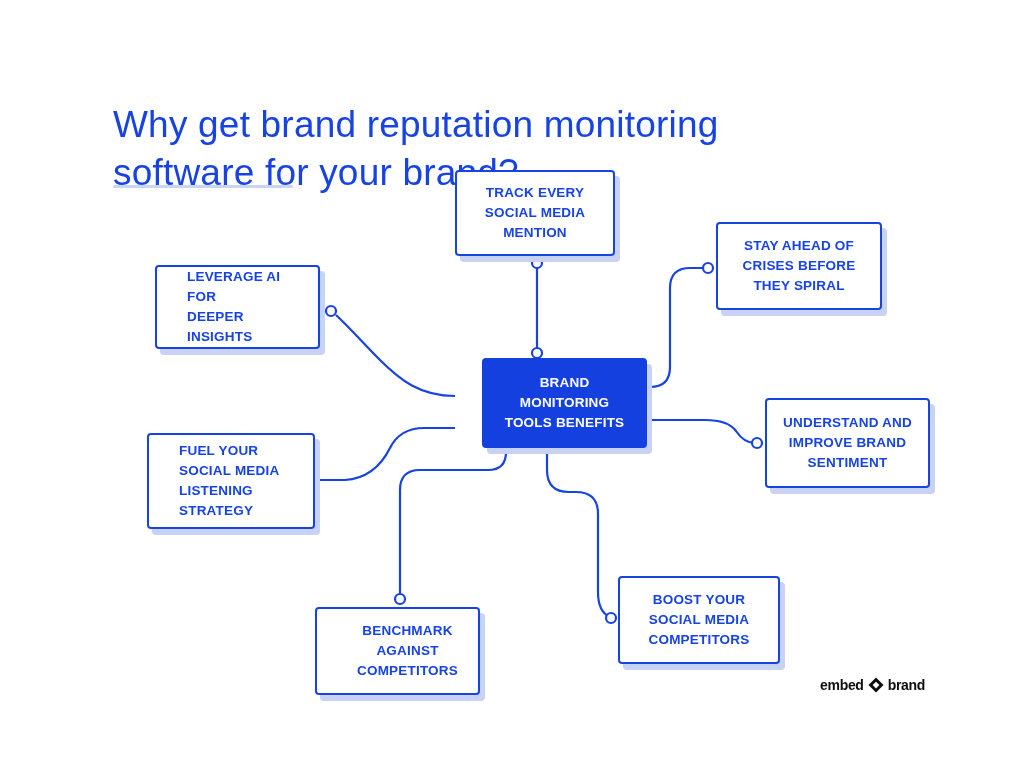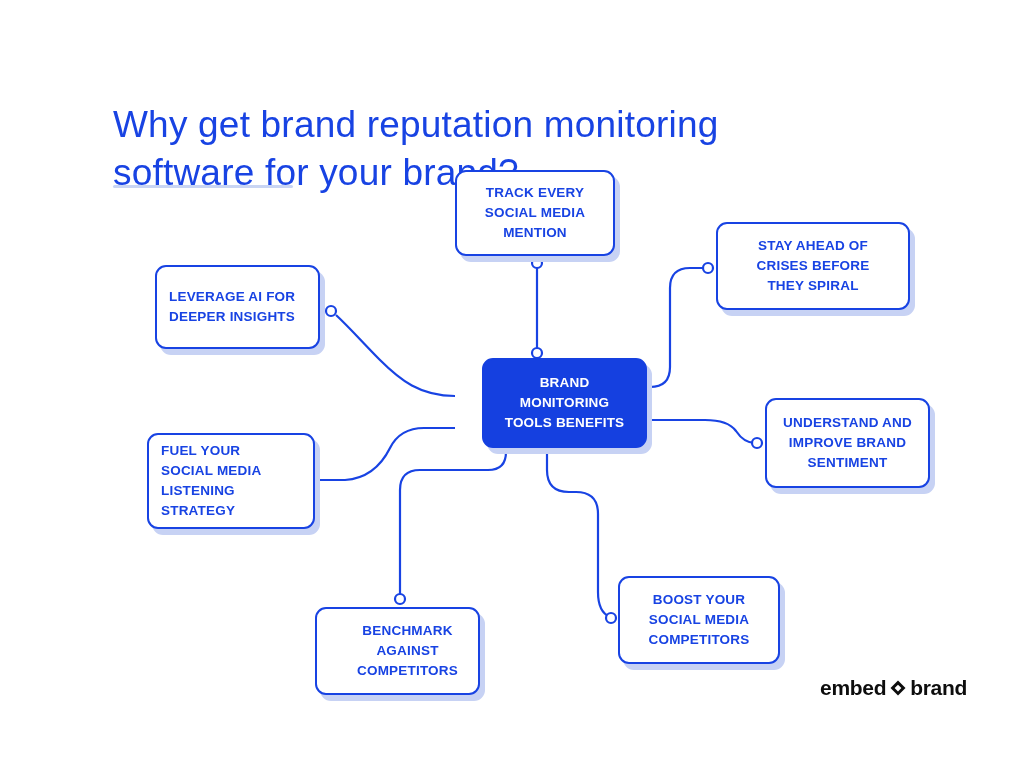--- a/index.html
+++ b/index.html
@@ -18,45 +18,45 @@
   }
   .title-underline {
     position:absolute; left:113px; top:185px;
     width:180px; height:3px; background:#C9D5F3; border-radius:2px;
   }
   svg.connectors { position:absolute; left:0; top:0; z-index:1; }
   .node {
     position:absolute; z-index:2;
     background:#ffffff;
     border:2.5px solid #1843E3;
-    border-radius:11px;
+    border-radius:4px;
     box-shadow:5px 6px 0 #C7D2F4;
     color:#1843E3;
     font-weight:bold; font-size:13.5px; line-height:1.5;
     letter-spacing:0.2px;
     display:flex; align-items:center; justify-content:center;
     text-align:center; white-space:pre-line;
     box-sizing:border-box; padding:8px 12px;
   }
-  .node.left-text { justify-content:flex-start; text-align:left; padding-left:12px; }
+  .node.left-text { justify-content:flex-start; text-align:left; padding-left:30px; }
   .node.central { background:#1540E0; border-color:#1540E0; color:#ffffff; }
 
   #node-track      { left:455px; top:170px; width:160px; height:86px; }
-  #node-stay       { left:716px; top:222px; width:194px; height:88px; }
+  #node-stay       { left:716px; top:222px; width:166px; height:88px; }
   #node-leverage   { left:155px; top:265px; width:165px; height:84px; }
   #node-central    { left:455px; top:358px; width:165px; height:90px;margin-left:27px; }
   #node-understand { left:765px; top:398px; width:165px; height:90px; }
   #node-fuel       { left:125px; top:433px; width:168px; height:96px;margin-left:22px; }
   #node-boost      { left:618px; top:576px; width:162px; height:88px; }
   #node-benchmark  { left:315px; top:607px; width:165px; height:88px;padding-left:32px; }
 
   .logo {
     position:absolute; left:820px; top:676px; z-index:2;
     display:flex; align-items:center; gap:2px;
-    font-size:21px; font-weight:bold; color:#0d0d0d;
+    font-size:14px; font-weight:bold; color:#0d0d0d;
     letter-spacing:-0.3px;
   }
   .logo-icon { display:inline-block; width:18px; height:18px; margin:0 1px; }
 </style>
 </head>
 <body>
 
 <h1 class="title">Why get brand reputation monitoring
 software for your brand?</h1>
 <div class="title-underline"></div>

